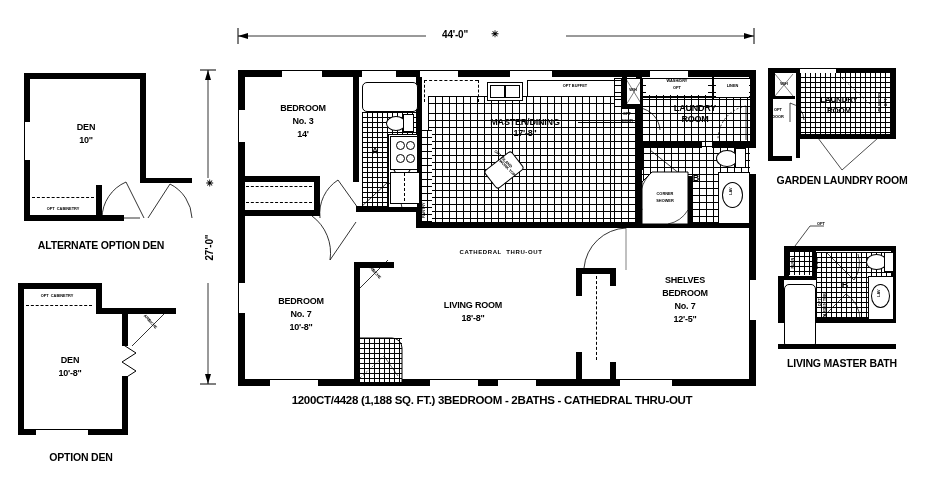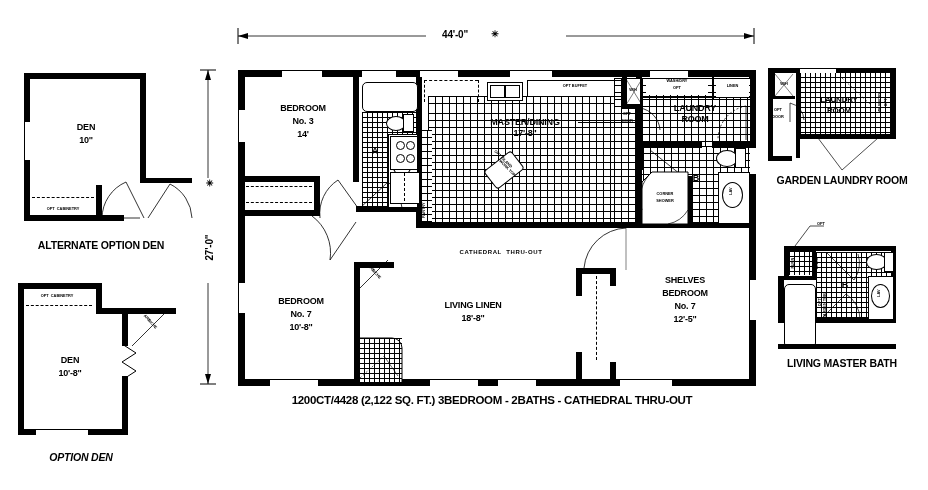--- a/index.html
+++ b/index.html
@@ -301,21 +301,21 @@
     <div class="lbl xtiny" style="left:641px; top:199px; width:48px;">SHOWER</div>
 
     <div class="lbl room-name" style="left:258px; top:103px; width:90px;">BEDROOM</div>
     <div class="lbl room-name" style="left:258px; top:116px; width:90px;">No. 3</div>
     <div class="lbl room-name" style="left:258px; top:129px; width:90px;">14'</div>
 
     <div class="lbl room-name" style="left:256px; top:296px; width:90px;">BEDROOM</div>
     <div class="lbl room-name" style="left:256px; top:309px; width:90px;">No. 7</div>
     <div class="lbl room-name" style="left:256px; top:322px; width:90px;">10'-8"</div>
 
-    <div class="lbl room-name" style="left:418px; top:300px; width:110px;">LIVING LINEN</div>
+    <div class="lbl room-name" style="left:418px; top:300px; width:110px;">LIVING ROOM</div>
     <div class="lbl room-name" style="left:418px; top:313px; width:110px;">18'-8"</div>
 
     <div class="lbl room-name" style="left:640px; top:275px; width:90px;">SHELVES</div>
     <div class="lbl room-name" style="left:640px; top:288px; width:90px;">BEDROOM</div>
     <div class="lbl room-name" style="left:640px; top:301px; width:90px;">No. 7</div>
     <div class="lbl room-name" style="left:640px; top:314px; width:90px;">12'-5"</div>
 
     <div class="lbl cath" style="left:426px; top:249px; width:150px;">CATHEDRAL  THRU-OUT</div>
 
     <div class="svgbox" style="left:316px; top:176px; width:44px; height:44px;">
@@ -353,21 +353,21 @@
     <div class="svgbox" style="left:354px; top:338px; width:50px; height:46px;">
       <svg width="50" height="46" viewBox="0 0 50 46">
         <path d="M48,10 A 10 10 0 0 0 38,0 L2,0" stroke="#000" stroke-width="1" fill="none"></path>
         <path d="M48,10 L48,44" stroke="#000" stroke-width="1" fill="none"></path>
         <path d="M6,40 L30,18" stroke="#000" stroke-width="0.6" stroke-dasharray="2,2" fill="none"></path>
         <path d="M30,18 L44,38" stroke="#000" stroke-width="0.6" fill="none"></path>
       </svg>
     </div>
   </div>
 
-  <div class="lbl caption" style="left:222px; top:394px; width:540px; text-align:center;">1200CT/4428 (2,122 SQ. FT.) 3BEDROOM - 2BATHS - CATHEDRAL THRU-OUT</div>
+  <div class="lbl caption" style="left:222px; top:394px; width:540px; text-align:center;">1200CT/4428 (1,188 SQ. FT.) 3BEDROOM - 2BATHS - CATHEDRAL THRU-OUT</div>
 
   <div>
     <div class="wall" style="left:24px; top:73px;  width:122px; height:6px;"></div>
     <div class="wall" style="left:24px; top:73px;  width:6px;  height:148px;"></div>
     <div class="wall" style="left:140px; top:73px; width:6px; height:110px;"></div>
     <div class="wall" style="left:24px; top:215px; width:100px; height:6px;"></div>
     <div class="wall" style="left:96px; top:185px; width:6px; height:36px;"></div>
     <div class="wall" style="left:146px; top:178px; width:46px; height:5px;"></div>
     <div class="white" style="left:24.5px; top:122px; width:5px; height:38px;"></div>
 
@@ -413,21 +413,21 @@
     </div>
     <div class="lbl xtiny rotp45" style="left:132px; top:316px; width:30px;">ART</div>
     <div class="lbl xtiny rotp45" style="left:137px; top:322px; width:30px;">NICHE</div>
 
     <div class="svgbox" style="left:118px; top:344px; width:22px; height:36px;">
       <svg width="22" height="36" viewBox="0 0 22 36">
         <path d="M4,0 L18,9 L4,18 L18,27 L4,36" stroke="#000" stroke-width="1" fill="none"></path>
       </svg>
     </div>
 
-    <div class="lbl panel-cap" style="left:6px; top:452px; width:150px;font-style:italic;">OPTION DEN</div>
+    <div class="lbl panel-cap" style="left:6px; top:452px; width:150px;">OPTION DEN</div>
   </div>
 
   <div>
     <div class="tile-sm" style="left:800px; top:72px; width:94px; height:64px;"></div>
     <div class="wall" style="left:768px; top:68px; width:128px; height:5px;"></div>
     <div class="wall" style="left:768px; top:68px; width:5px; height:58px;"></div>
     <div class="wall" style="left:891px; top:68px; width:5px; height:70px;"></div>
     <div class="wall" style="left:800px; top:134px; width:96px; height:5px;"></div>
     <div class="wall" style="left:768px; top:156px; width:24px; height:5px;"></div>
     <div class="wall" style="left:768px; top:126px; width:5px; height:34px;"></div>

